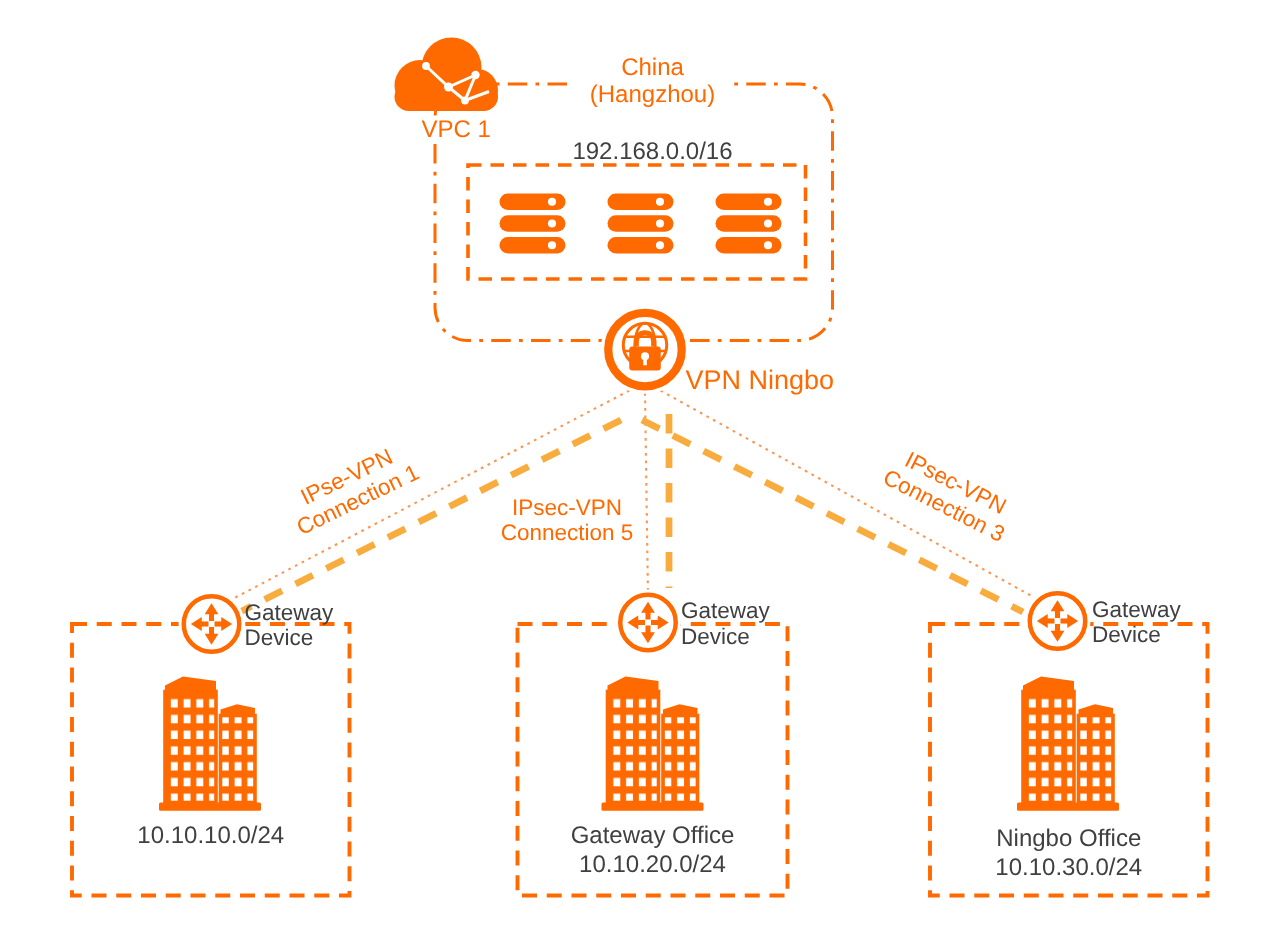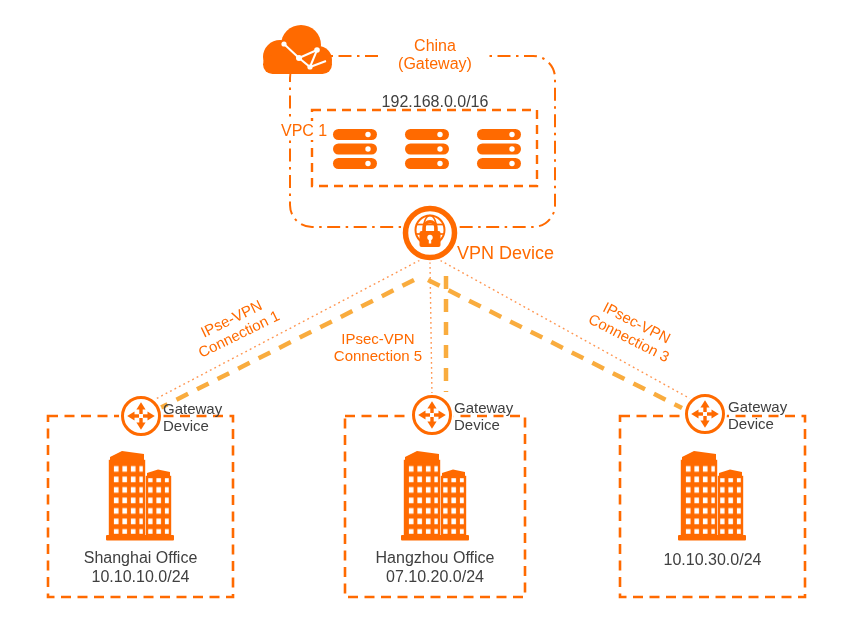--- a/index.html
+++ b/index.html
@@ -146,28 +146,28 @@
     <use href="#gwdev" transform="translate(432,415)"></use>
     <use href="#gwdev" transform="translate(705,414)"></use>
 
     <use href="#building" transform="translate(110,455)"></use>
     <use href="#building" transform="translate(405,455)"></use>
     <use href="#building" transform="translate(682,455)"></use>
   </svg>
 
   <div class="lbl orange ctr bgwhite" style="left:381px;top:37px;width:98px;line-height:18px;">
     <div>China</div>
-    <div>(Gateway)</div>
+    <div>(Hangzhou)</div>
   </div>
 
   <div class="lbl ctr" style="left:381px;top:92px;width:108px;">192.168.0.0/16</div>
 
-  <div class="lbl orange bgwhite" style="left:276px;top:77px;margin-top:44px;">VPC 1</div>
-
-  <div class="lbl orange big" style="left:457px;top:243px;">VPN Device</div>
+  <div class="lbl orange bgwhite" style="left:276px;top:77px;">VPC 1</div>
+
+  <div class="lbl orange big" style="left:457px;top:243px;">VPN Ningbo</div>
 
   <div class="lbl orange ctr sm rot-l" style="left:170px;top:309px;width:130px;">
     <div>IPse-VPN</div>
     <div>Connection 1</div>
   </div>
   <div class="lbl orange ctr sm" style="left:323px;top:330px;width:110px;">
     <div>IPsec-VPN</div>
     <div>Connection 5</div>
   </div>
   <div class="lbl orange ctr sm rot-r" style="left:568px;top:313px;width:130px;">
@@ -182,24 +182,24 @@
   <div class="lbl sm" style="left:454px;top:399px;">
     <div>Gateway</div>
     <div>Device</div>
   </div>
   <div class="lbl sm" style="left:728px;top:398px;">
     <div>Gateway</div>
     <div>Device</div>
   </div>
 
   <div class="lbl ctr" style="left:48px;top:548px;width:185px;">
-    <div>Shanghai Office</div>
     <div>10.10.10.0/24</div>
   </div>
   <div class="lbl ctr" style="left:345px;top:548px;width:180px;">
-    <div>Hangzhou Office</div>
-    <div>07.10.20.0/24</div>
+    <div>Gateway Office</div>
+    <div>10.10.20.0/24</div>
   </div>
   <div class="lbl ctr" style="left:620px;top:550px;width:185px;">
+    <div>Ningbo Office</div>
     <div>10.10.30.0/24</div>
   </div>
 
 </div>
 
 </body></html>

